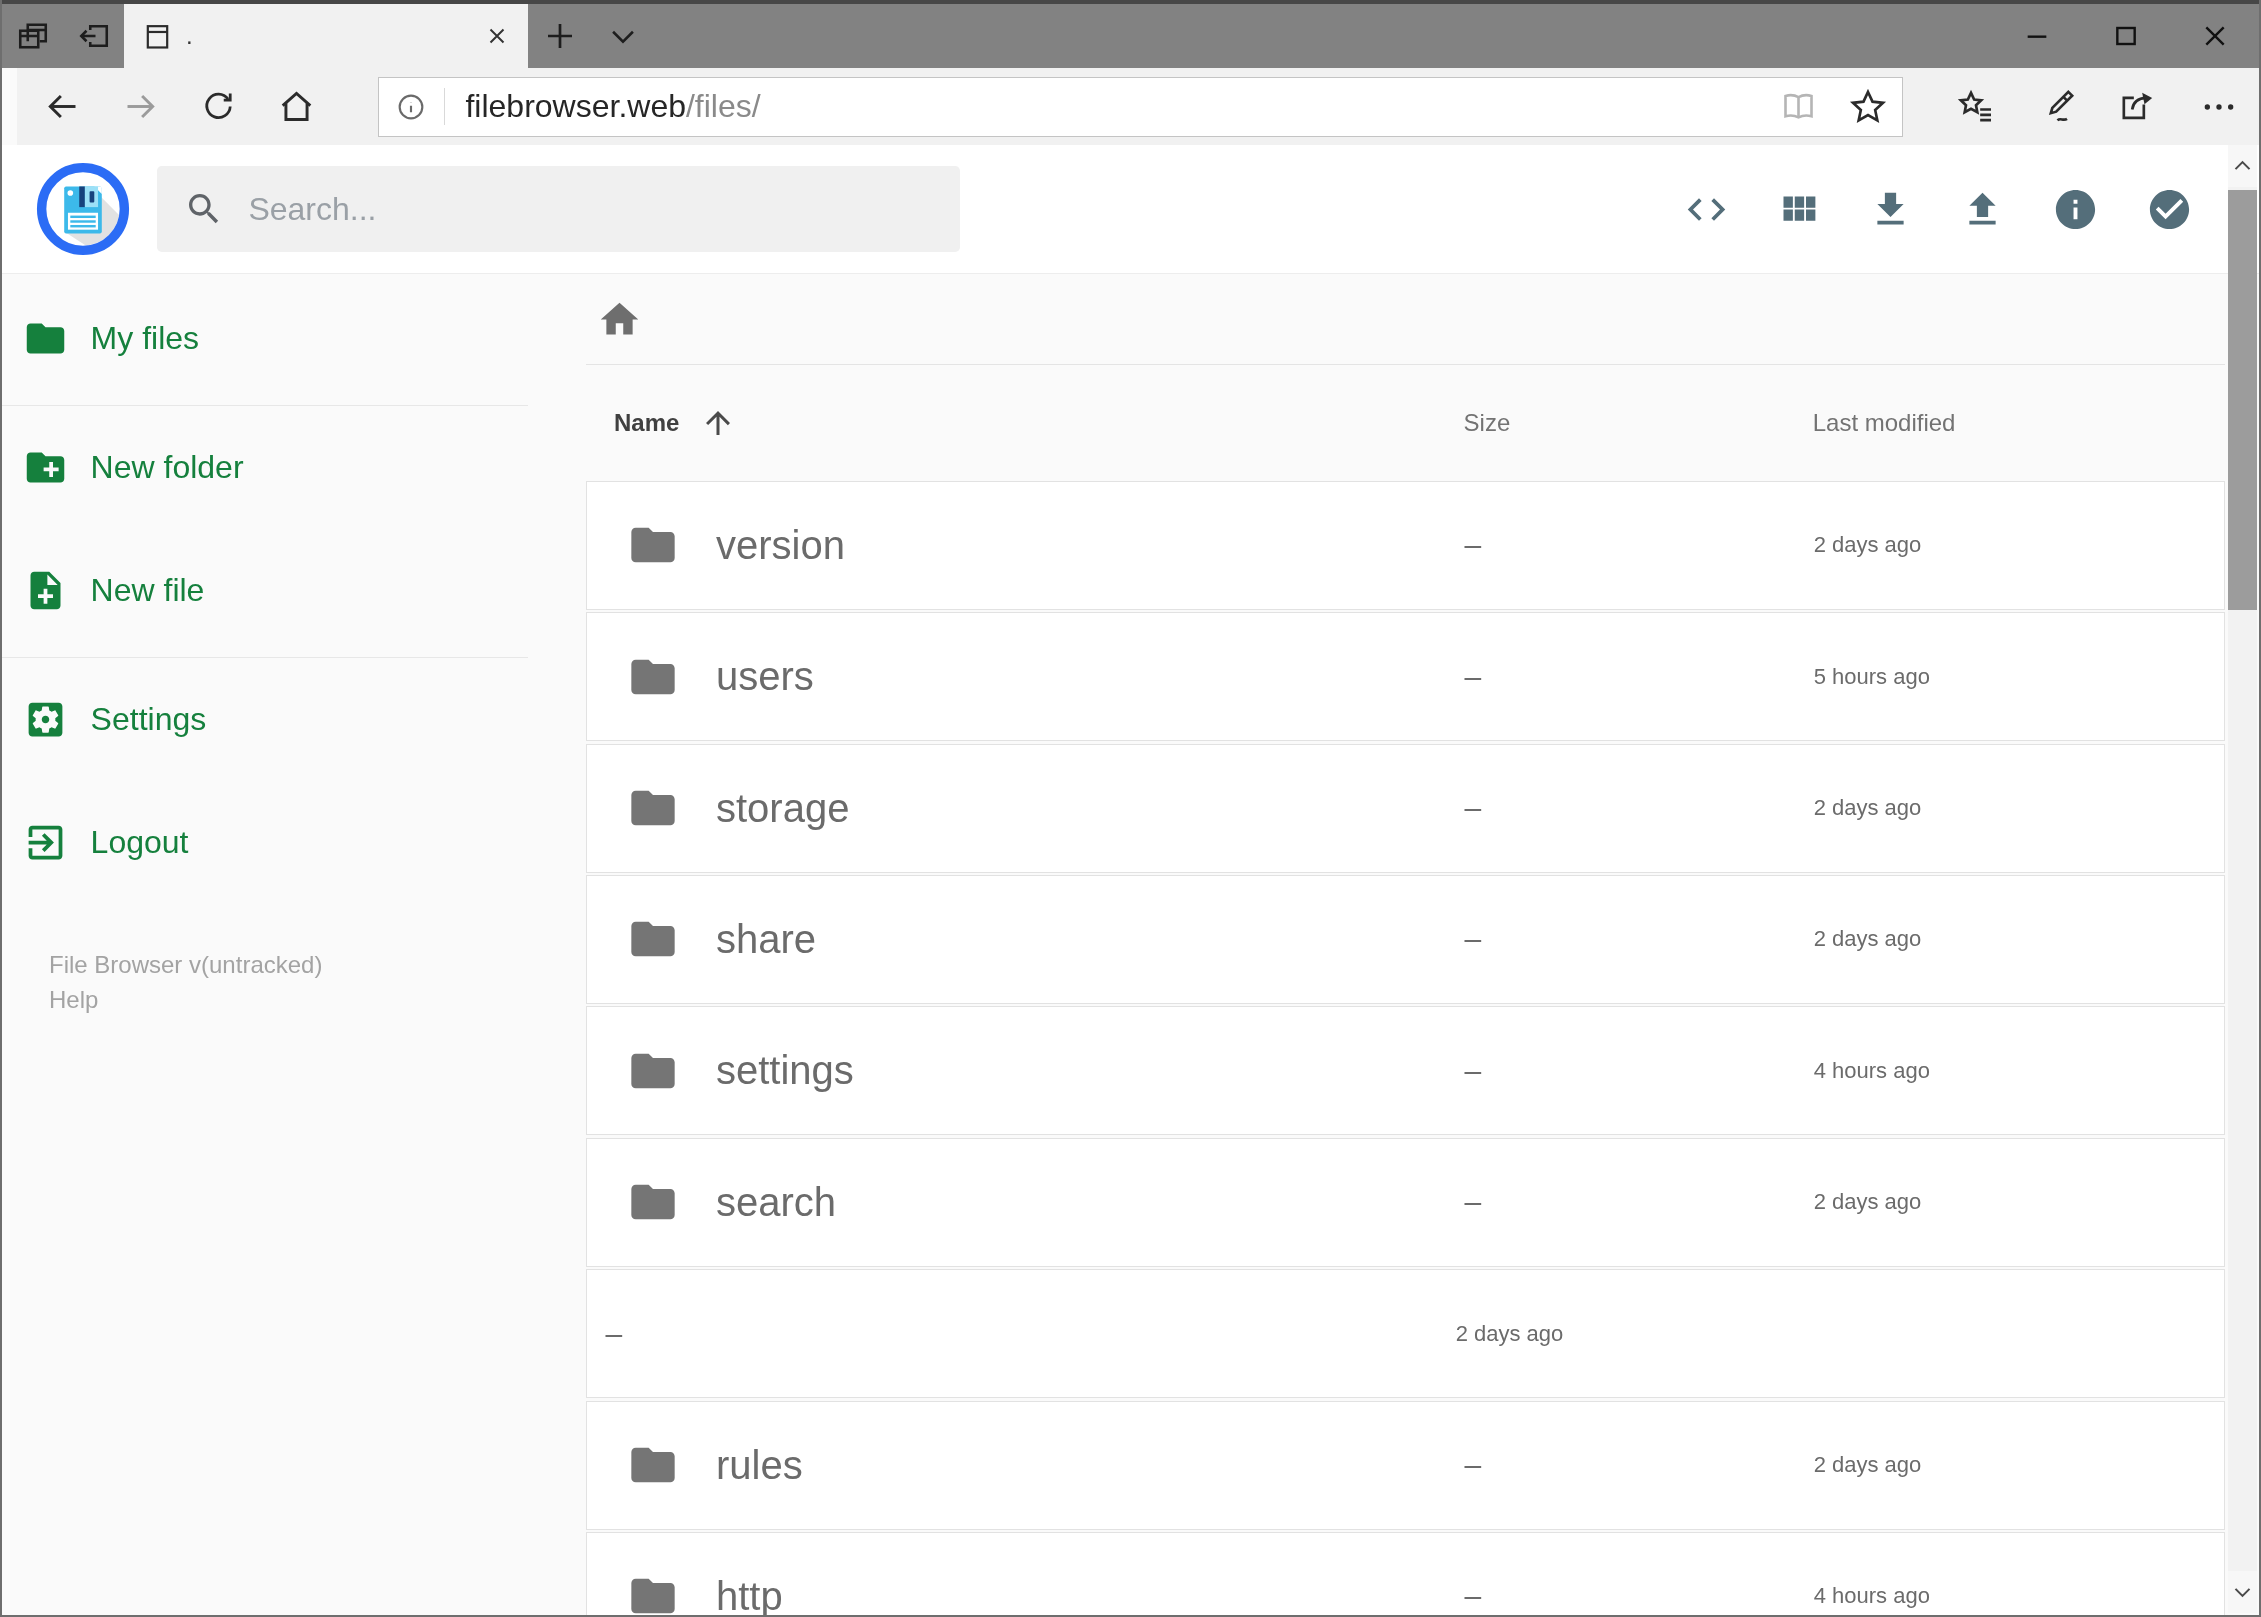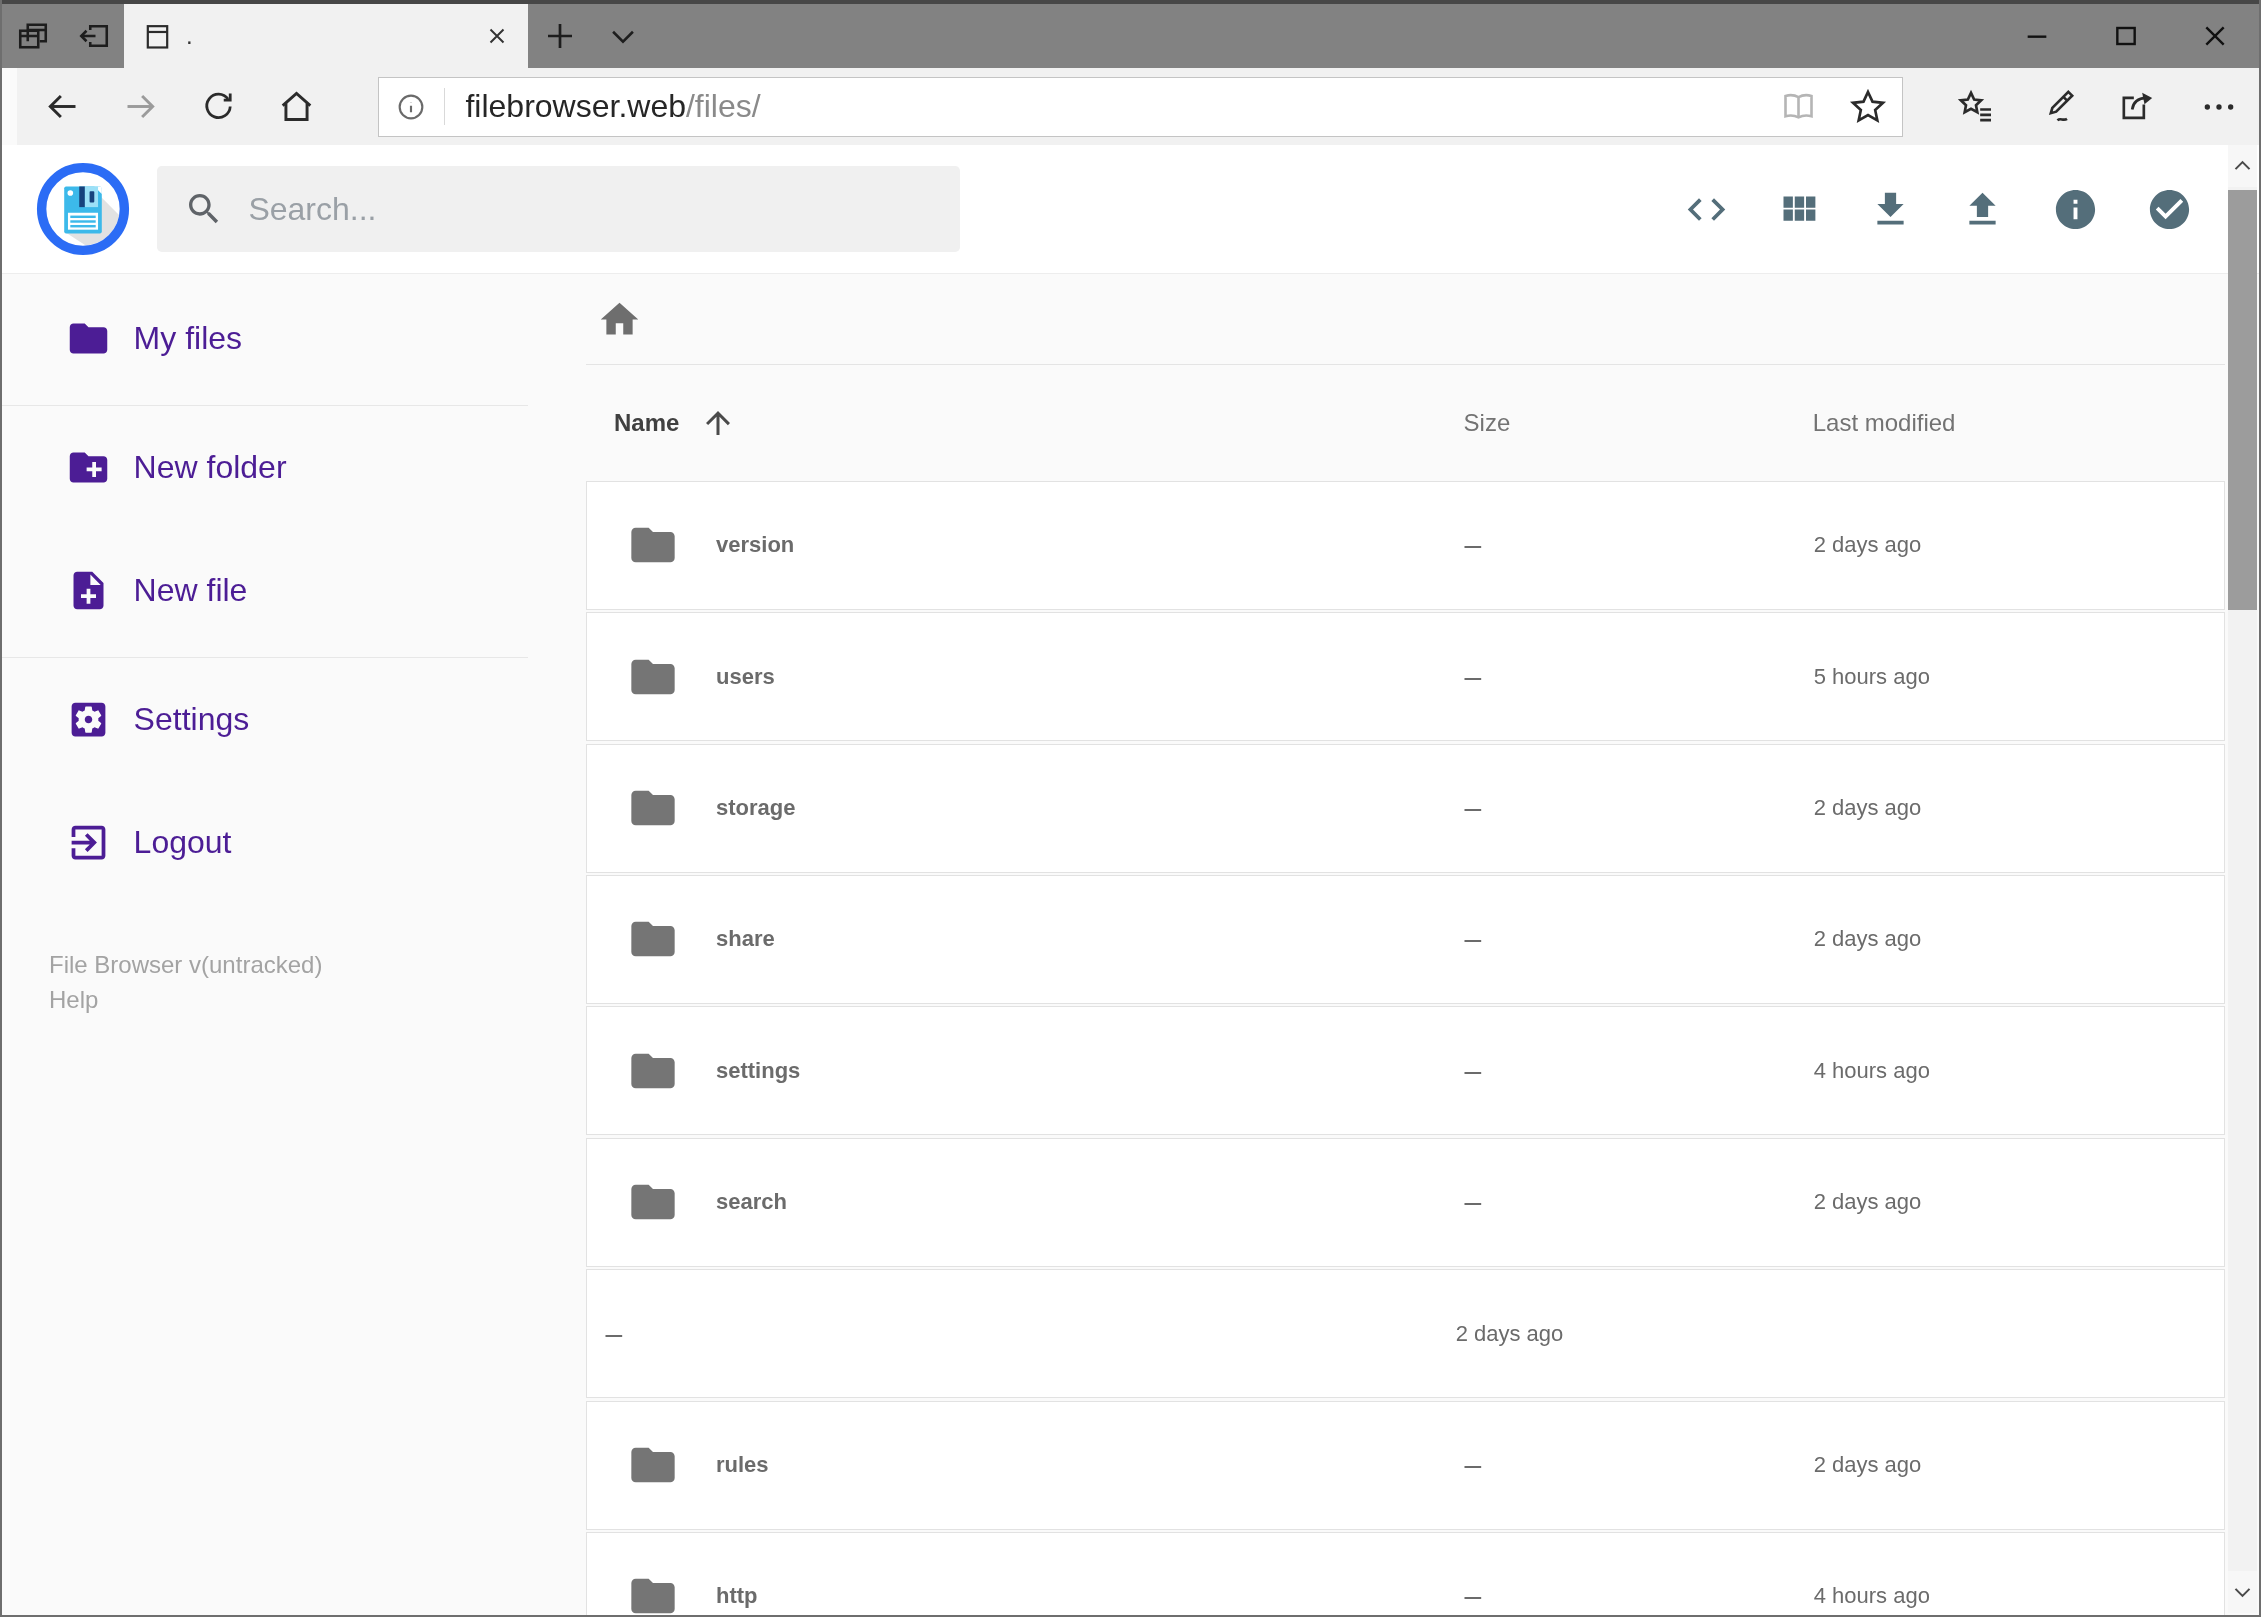--- a/index.html
+++ b/index.html
@@ -66,21 +66,21 @@
   .search-input {
     margin-left: 24px; flex: 1; border: 0; outline: none; background: transparent;
     font-size: 32px; color: #333; font-family: "Liberation Sans", sans-serif;
   }
   .search-input::placeholder { color: #9aa0a6; opacity: 1; }
   .header-actions { margin-left: auto; margin-right: 66px; display: flex; gap: 47px; align-items: center; color: #546e7a; }
   .action-btn { display: flex; align-items: center; justify-content: center; }
 
   
   .sidebar { position: absolute; top: 129px; left: 0; width: 526px; padding-top: 16px; }
-  .side-item { height: 97px; display: flex; align-items: center; padding-left: 64px; color: #4c1d95; cursor: pointer; }
+  .side-item { height: 97px; display: flex; align-items: center; padding-left: 21px; color: #15803d; cursor: pointer; }
   .side-item .icon { width: 45px; height: 45px; }
   .side-item .lbl { margin-left: 22.6px; font-size: 32px; }
   .side-item + .side-item { margin-top: 26px; }
   .side-divider { height: 0.8px; background: #e7e7e7; margin: 18px 0 13px 0; }
   .side-footer { margin-top: 58px; padding-left: 47px; color: #a3a3a3; font-size: 24px; line-height: 32px; }
   .side-footer .help { display: inline-block; margin-top: 3.2px; }
 
   
   .listing { position: absolute; top: 129px; left: 584px; width: 1639px; }
   .breadcrumbs { height: 90px; display: flex; align-items: center; padding-left: 10.5px; color: #6e6e6e; }
@@ -89,21 +89,21 @@
   .cols { height: 116px; font-size: 24px; color: #737373; }
   .cols .c-name { padding-left: 28px; display: flex; align-items: center; color: #404040; font-weight: bold; }
   .cols .sort-arrow { margin-left: 21px; color: #4a4a4a; }
   .cols .c-size { padding-left: 18.6px; }
   .cols .c-mod { padding-left: 9.7px; }
   .row {
     height: 129px; background: #fff; border: 0.8px solid #e2e2e2; margin-bottom: 2.4px; cursor: pointer;
   }
   .row .cell-name { display: flex; align-items: center; padding-left: 40px; }
   .row .cell-name .f-icon { color: #757575; }
-  .row .cell-name .nm { margin-left: 37px; font-size: 22px; color: #6b6b6b; font-weight: bold; }
+  .row .cell-name .nm { margin-left: 37px; font-size: 40px; color: #6b6b6b; }
   .row .cell-size { padding-left: 18.6px; font-size: 30px; color: #6b6b6b; }
   .row .cell-mod { padding-left: 9.7px; font-size: 22px; color: #6b6b6b; }
 
   
   .scrollbar { position: absolute; top: 145px; right: 2.4px; bottom: 2.4px; width: 29px; background: #f2f2f2; }
   .sb-btn { position: absolute; left: 0; width: 29px; height: 42px; display: flex; align-items: center; justify-content: center; color: #4a4a4a; background: #f7f7f7; }
   .sb-up { top: 0; }
   .sb-down { bottom: 0; }
   .sb-thumb { position: absolute; top: 45px; left: 0; width: 29px; height: 420px; background: #9c9c9c; }
 </style>

